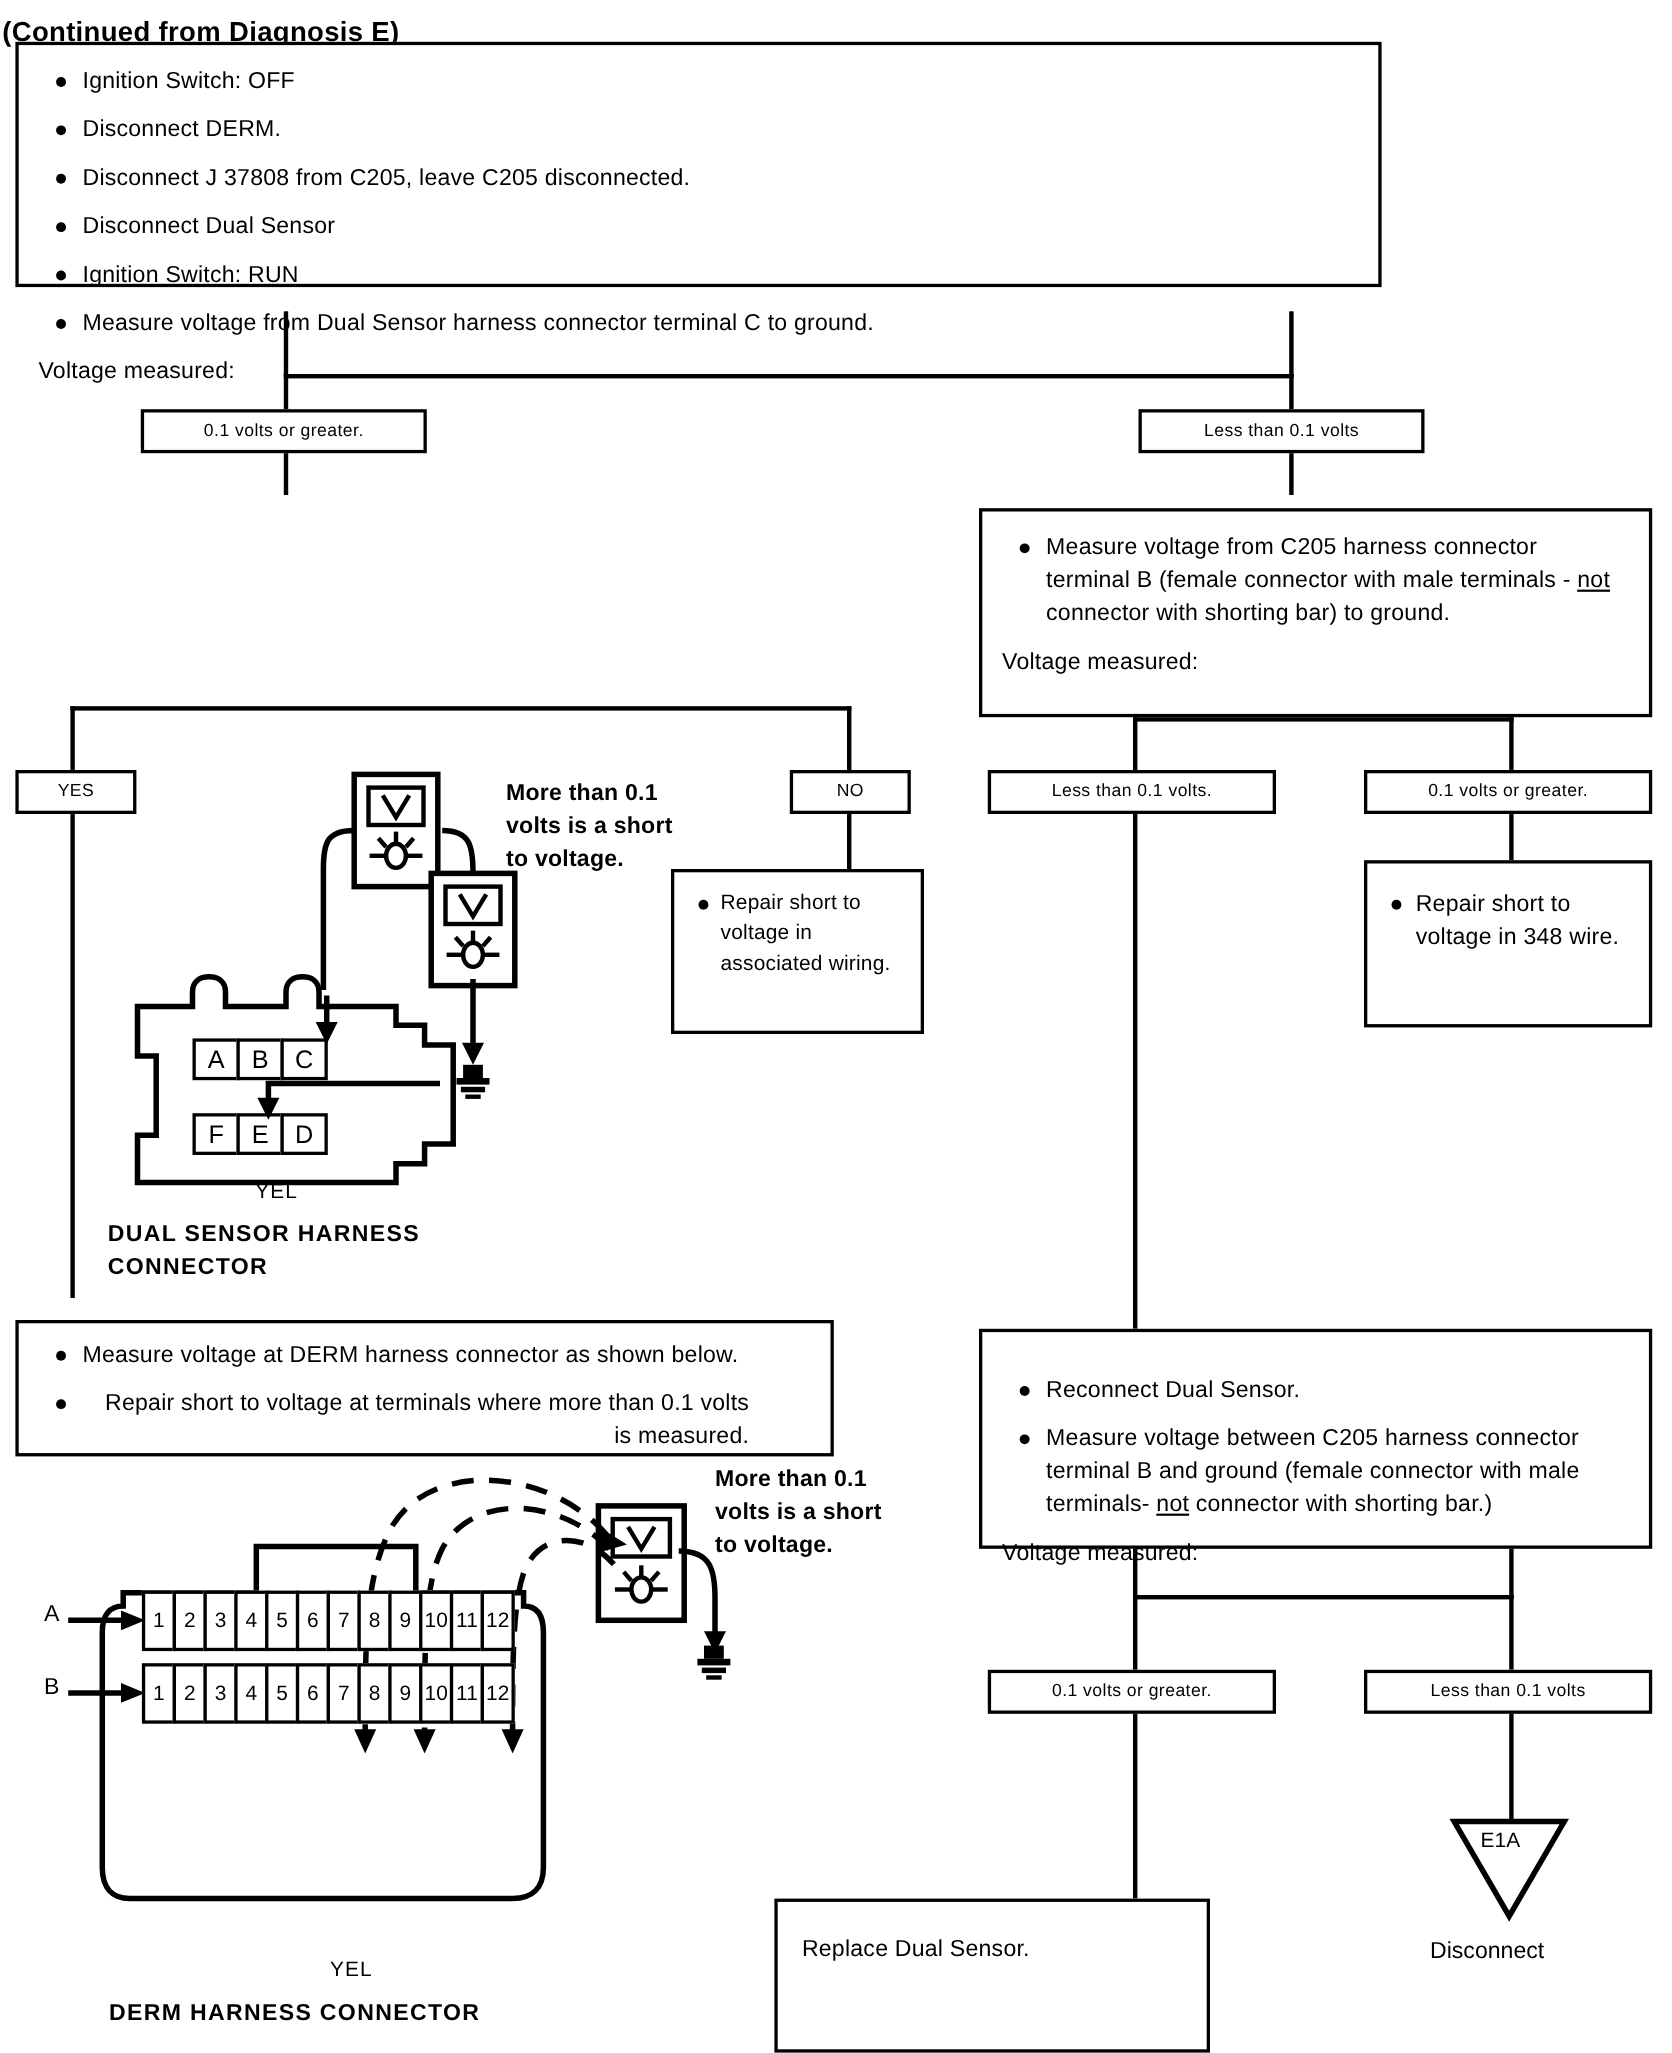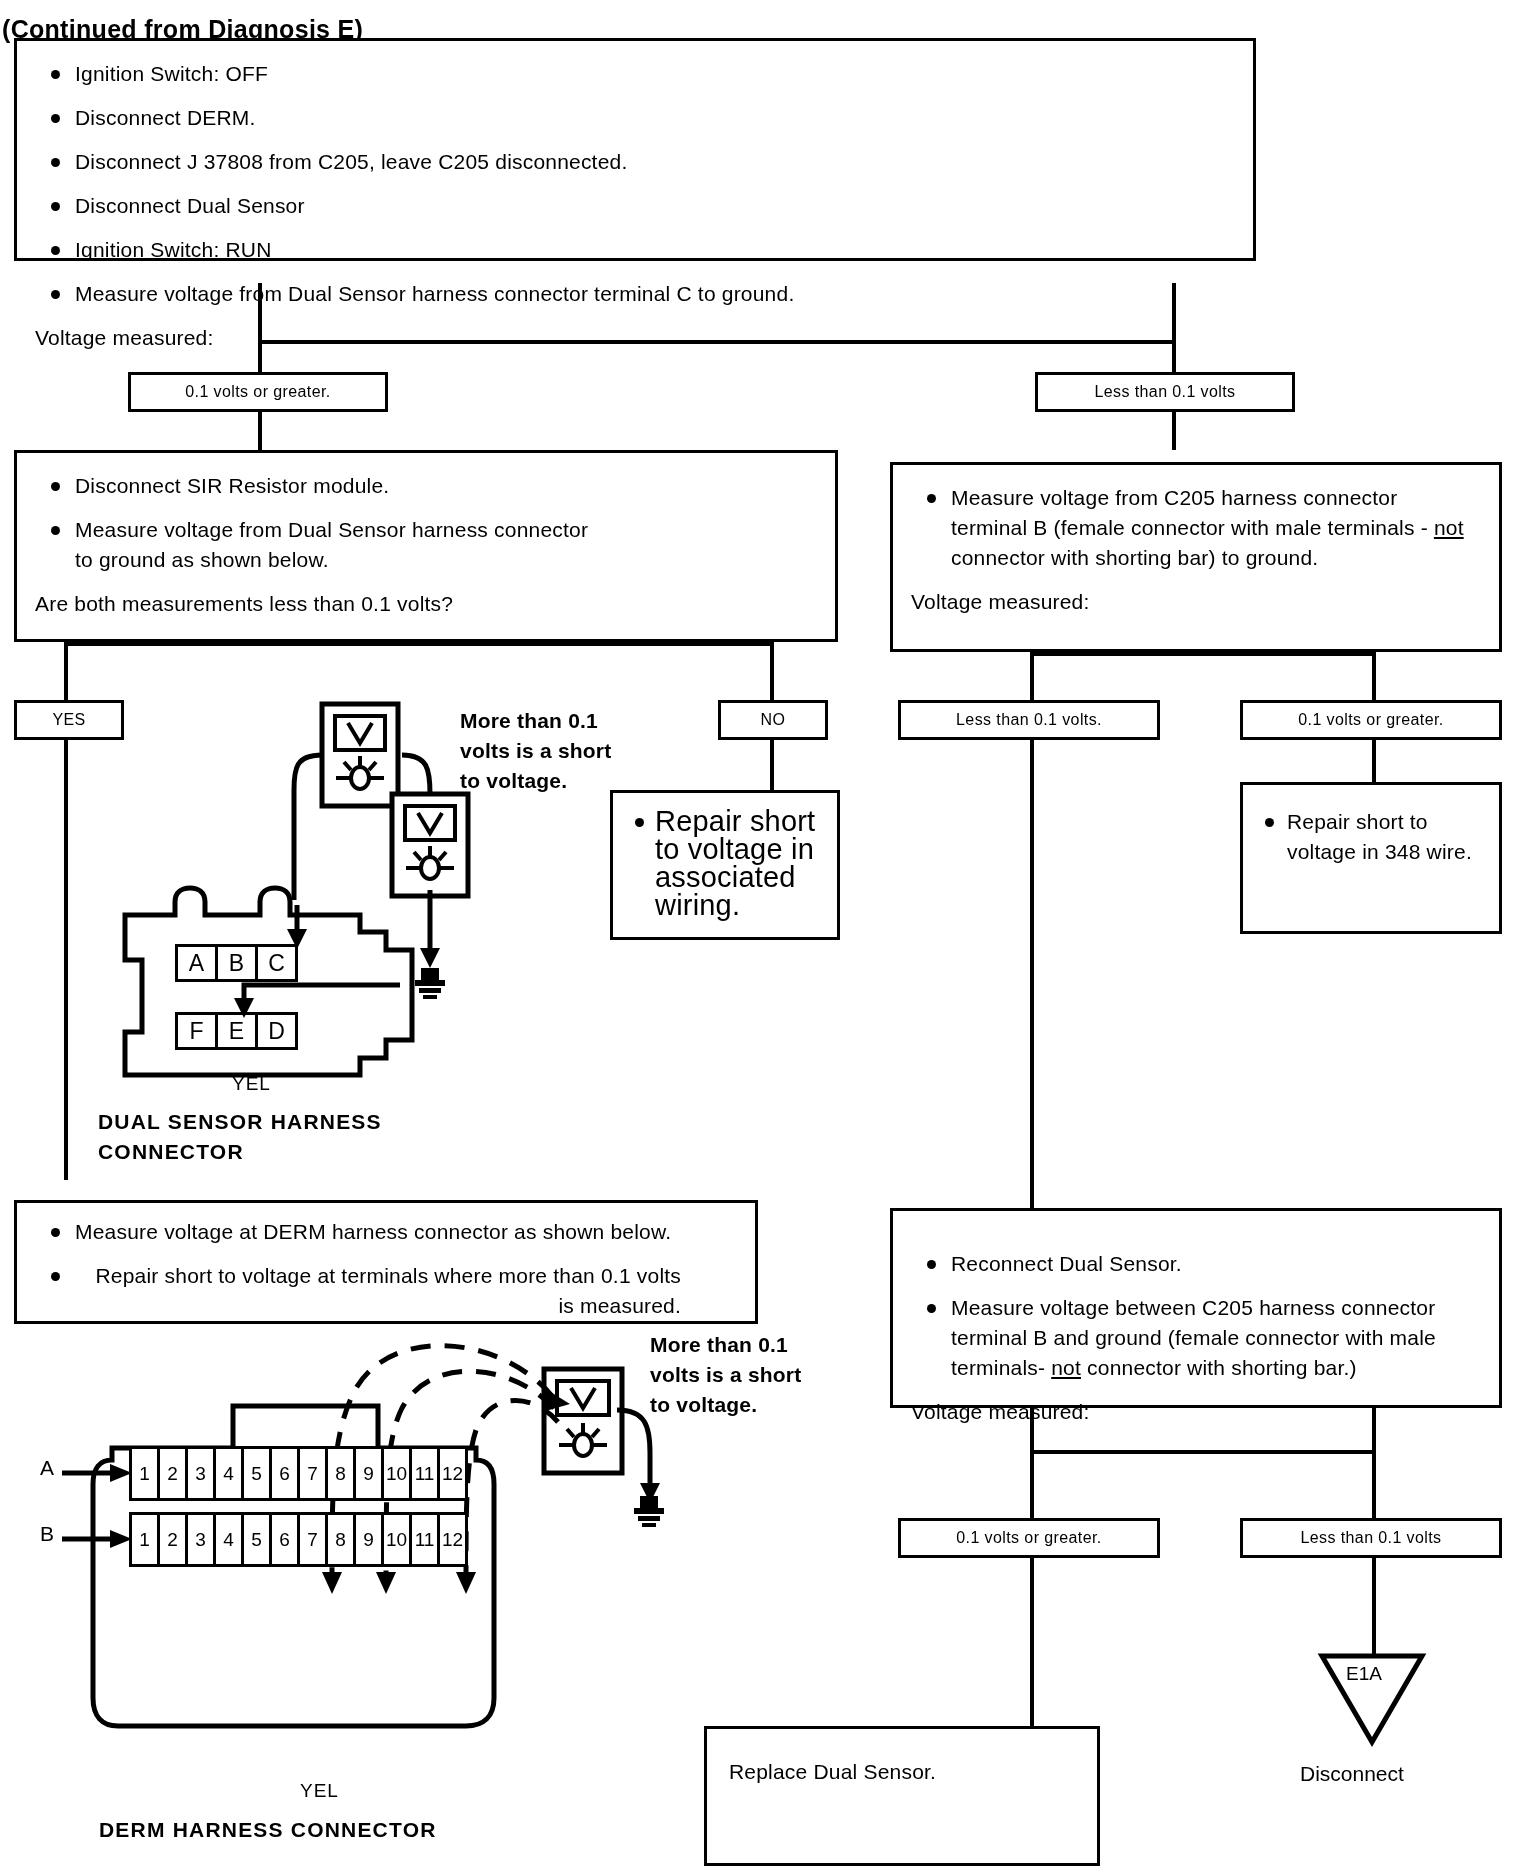--- a/index.html
+++ b/index.html
@@ -128,27 +128,20 @@
   <div class="label-box" style="left:128px; top:372px; width:260px; height:40px;">
     <span>0.1 volts or greater.</span>
   </div>
   <div class="label-box" style="left:1035px; top:372px; width:260px; height:40px;">
     <span>Less than 0.1 volts</span>
   </div>
 
   <div class="vline" style="left:258px; top:412px; height:38px;"></div>
   <div class="vline" style="left:1172px; top:412px; height:38px;"></div>
 
-  <div class="box" style="left:14px; top:450px; width:824px; height:192px;">
-    <div class="body-text" style="padding:18px 16px 0 18px;">
-      <div class="bul">Disconnect SIR Resistor module.</div>
-      <div class="bul" style="padding-right:220px;">Measure voltage from Dual Sensor harness connector to ground as shown below.</div>
-      <div class="plain">Are both measurements less than 0.1 volts?</div>
-    </div>
-  </div>
 
   <div class="box" style="left:890px; top:462px; width:612px; height:190px;">
     <div class="body-text" style="padding:18px 20px 0 18px;">
       <div class="bul"><span>Measure voltage from C205 harness connector terminal B (female connector with male terminals - </span><span class="u">not</span><span> connector with shorting bar) to ground.</span></div>
       <div class="plain">Voltage measured:</div>
     </div>
   </div>
 
   <div class="vline" style="left:64px; top:642px; height:28px;"></div>
   <div class="vline" style="left:770px; top:642px; height:28px;"></div>
@@ -161,21 +154,21 @@
     <span>NO</span>
   </div>
   <div class="vline" style="left:64px; top:670px; height:32px;"></div>
   <div class="vline" style="left:770px; top:670px; height:32px;"></div>
 
   <div class="vline" style="left:64px; top:740px; height:440px;"></div>
 
   <div class="vline" style="left:770px; top:740px; height:50px;"></div>
 
   <div class="box" style="left:610px; top:790px; width:230px; height:150px;">
-    <div class="body-text" style="padding:14px 8px 0 6px; font-size:29px; line-height:28px;">
+    <div class="body-text" style="padding:14px 8px 0 6px; font-size:19px; line-height:28px;">
       <div class="bul" style="padding-left:36px;">Repair short to voltage in associated wiring.</div>
     </div>
   </div>
 
   <div class="vline" style="left:1030px; top:652px; height:48px;"></div>
   <div class="vline" style="left:1372px; top:652px; height:48px;"></div>
   <div class="hline" style="left:1030px; top:652px; width:346px;"></div>
 
   <div class="label-box" style="left:898px; top:700px; width:262px; height:40px;">
     <span>Less than 0.1 volts.</span>

